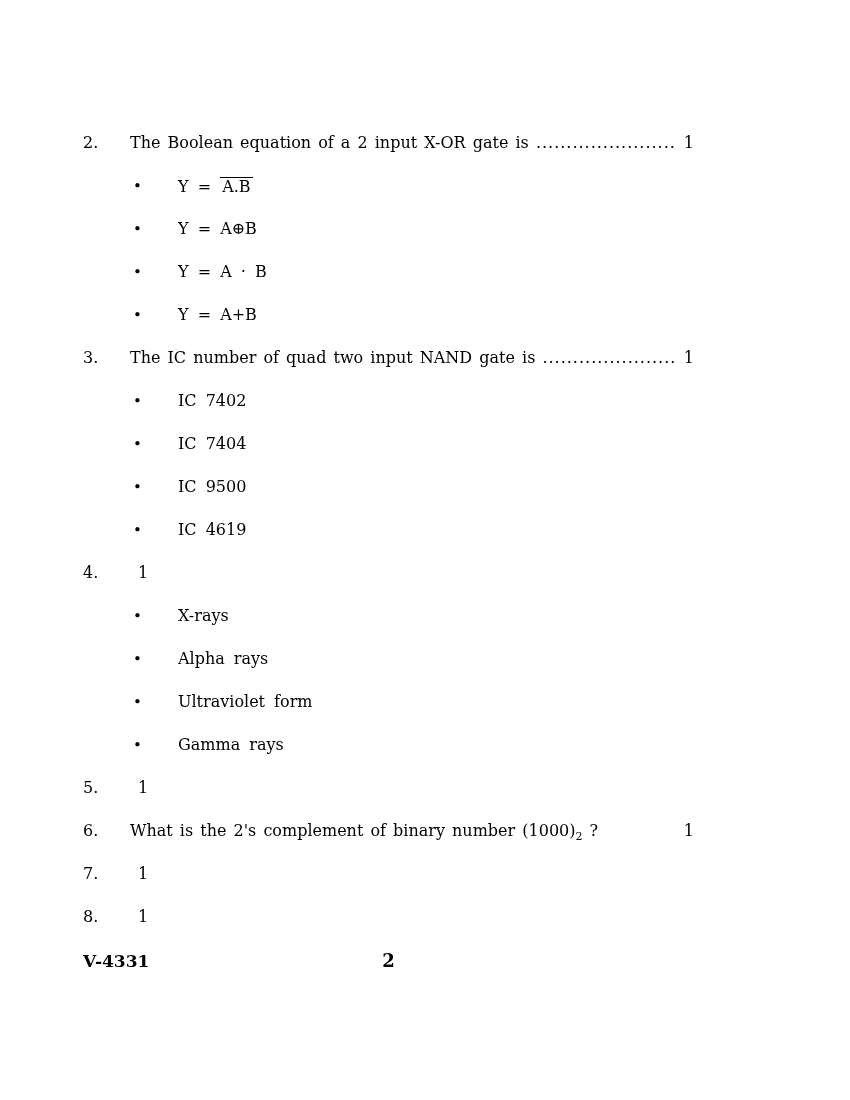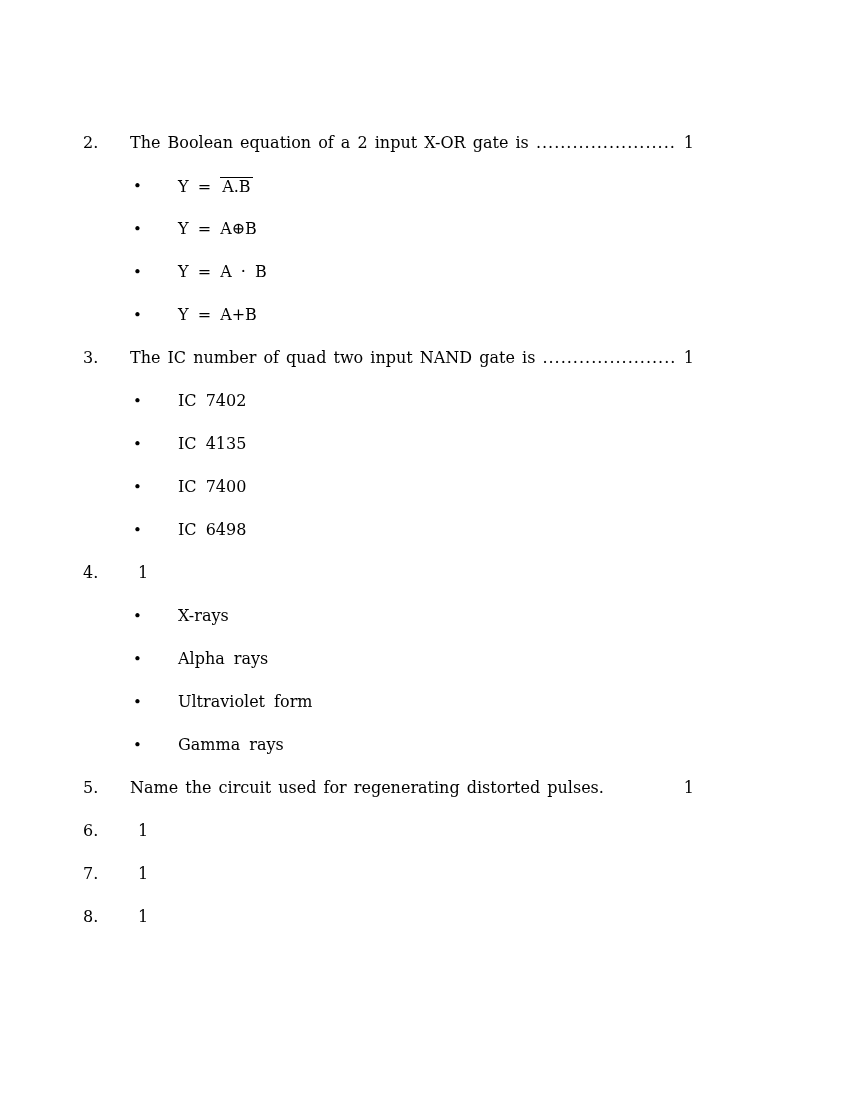--- a/index.html
+++ b/index.html
@@ -117,29 +117,29 @@
         <span class="qnum">3.</span>
         <span class="qtext">The IC number of quad two input NAND gate is <span class="leader">...................... .</span></span>
         <span class="marks">1</span>
       </div>
       <div class="row opt-row">
         <span class="bullet">•</span>
         <span class="opt-text">IC 7402</span>
       </div>
       <div class="row opt-row">
         <span class="bullet">•</span>
-        <span class="opt-text">IC 4135</span>
+        <span class="opt-text">IC 7404</span>
       </div>
       <div class="row opt-row">
         <span class="bullet">•</span>
-        <span class="opt-text">IC 7400</span>
+        <span class="opt-text">IC 9500</span>
       </div>
       <div class="row opt-row">
         <span class="bullet">•</span>
-        <span class="opt-text">IC 6498</span>
+        <span class="opt-text">IC 4619</span>
       </div>
       <div class="row q-row">
         <span class="qnum">4.</span>
         <span class="marks">1</span>
       </div>
       <div class="row opt-row">
         <span class="bullet">•</span>
         <span class="opt-text">X-rays</span>
       </div>
       <div class="row opt-row">
@@ -149,29 +149,33 @@
       <div class="row opt-row">
         <span class="bullet">•</span>
         <span class="opt-text">Ultraviolet form</span>
       </div>
       <div class="row opt-row">
         <span class="bullet">•</span>
         <span class="opt-text">Gamma rays</span>
       </div>
       <div class="row q-row">
         <span class="qnum">5.</span>
-        <span class="qtext">Name the circuit used for regenerating distorted pulses.</span>
         <span class="marks">1</span>
       </div>
       <div class="row q-row">
         <span class="qnum">6.</span>
+        <span class="qtext">What is the 2's complement of binary number (1000)<sub>2</sub> ?</span>
         <span class="marks">1</span>
       </div>
       <div class="row q-row">
         <span class="qnum">7.</span>
         <span class="marks">1</span>
       </div>
       <div class="row q-row">
         <span class="qnum">8.</span>
         <span class="marks">1</span>
       </div>
     </div>
+  <div class="footer">
+    <span class="code">V-4331</span>
+    <span class="pageno">2</span>
+  </div>
 </div>
 
 </body></html>

